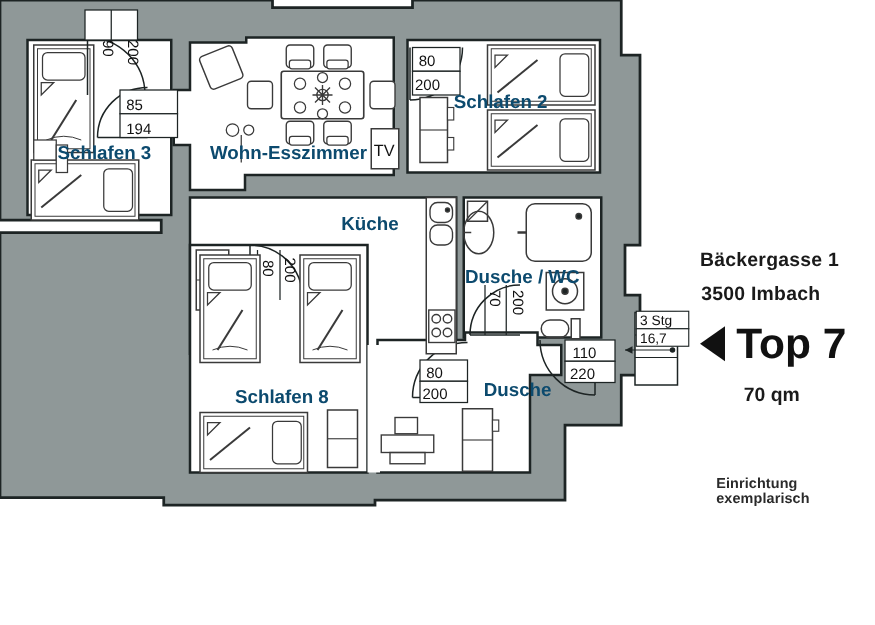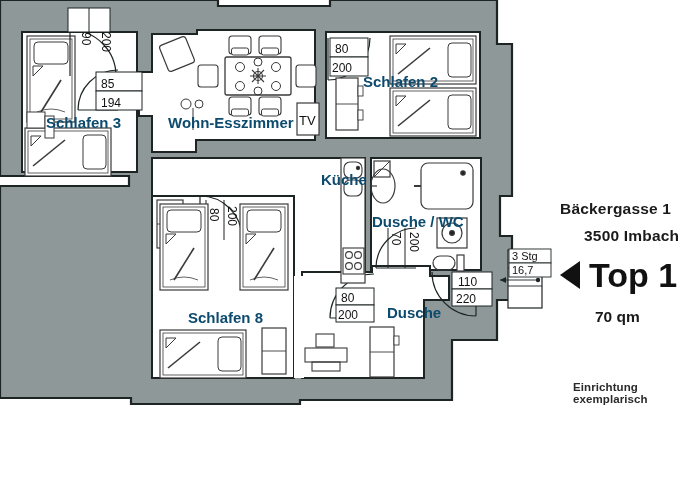--- a/index.html
+++ b/index.html
@@ -2,21 +2,21 @@
 <html><head>
 <meta charset="utf-8">
 <style>
   html,body{margin:0;padding:0;background:#ffffff;}
   body{width:700px;height:500px;overflow:hidden;
        font-family:"Liberation Sans","DejaVu Sans",sans-serif;}
   #stage{position:relative;width:700px;height:500px;background:#ffffff;}
   #plan{position:absolute;left:0;top:0;}
   .info{position:absolute;color:#1a1a1a;}
   #addr1{left:560px;top:200px;font-size:15.5px;font-weight:700;letter-spacing:.2px;}
-  #addr2{left:584px;top:227px;font-size:15.5px;font-weight:700;letter-spacing:.2px;}
+  #addr2{left:561px;top:227px;font-size:15.5px;font-weight:700;letter-spacing:.2px;}
   #topwrap{position:absolute;left:560px;top:258px;display:flex;align-items:center;gap:9px;}
   #toptri{width:0;height:0;border-top:14px solid transparent;border-bottom:14px solid transparent;
           border-right:20px solid #111111;}
   #toplabel{font-size:34px;font-weight:700;line-height:1;color:#111111;letter-spacing:0px;}
   #qm{left:595px;top:308px;font-size:15.5px;font-weight:700;}
   #note{left:529px;top:381px;font-size:11.5px;font-weight:600;color:#2a2a2a;letter-spacing:.1px;margin-left:44px;}
   .rlabel{position:absolute;color:#0c4a6e;font-weight:600;white-space:nowrap;}
 </style>
 </head>
 <body>
@@ -252,29 +252,29 @@
       <line x1="500" y1="280" x2="538" y2="280" stroke="#1d2424" stroke-width="0.9"></line>
       <path d="M500,280 L506,277 L506,283 Z" fill="#1d2424"></path>
       <circle cx="538" cy="280" r="2.2" fill="#1d2424"></circle>
     </g>
 
   </svg>
 
   <div class="rlabel" style="left:46px;top:114px;font-size:15px;">Schlafen 3</div>
   <div class="rlabel" style="left:168px;top:114px;font-size:15px;">Wohn-Esszimmer</div>
   <div class="rlabel" style="left:363px;top:73px;font-size:15px;">Schlafen 2</div>
-  <div class="rlabel" style="left:273px;top:171px;font-size:15px;margin-left:48px;">Küche</div>
+  <div class="rlabel" style="left:273px;top:171px;font-size:15px;">Küche</div>
   <div class="rlabel" style="left:372px;top:213px;font-size:15px;">Dusche / WC</div>
   <div class="rlabel" style="left:188px;top:309px;font-size:15px;">Schlafen 8</div>
   <div class="rlabel" style="left:387px;top:304px;font-size:15px;">Dusche</div>
 
   <div class="info" id="addr1">Bäckergasse 1</div>
   <div class="info" id="addr2">3500 Imbach</div>
 
   <div id="topwrap">
     <div id="toptri"></div>
-    <div id="toplabel">Top 1</div>
+    <div id="toplabel">Top 7</div>
   </div>
 
   <div class="info" id="qm">70 qm</div>
   <div class="info" id="note">Einrichtung exemplarisch</div>
 
 </div>
 
 </body></html>

